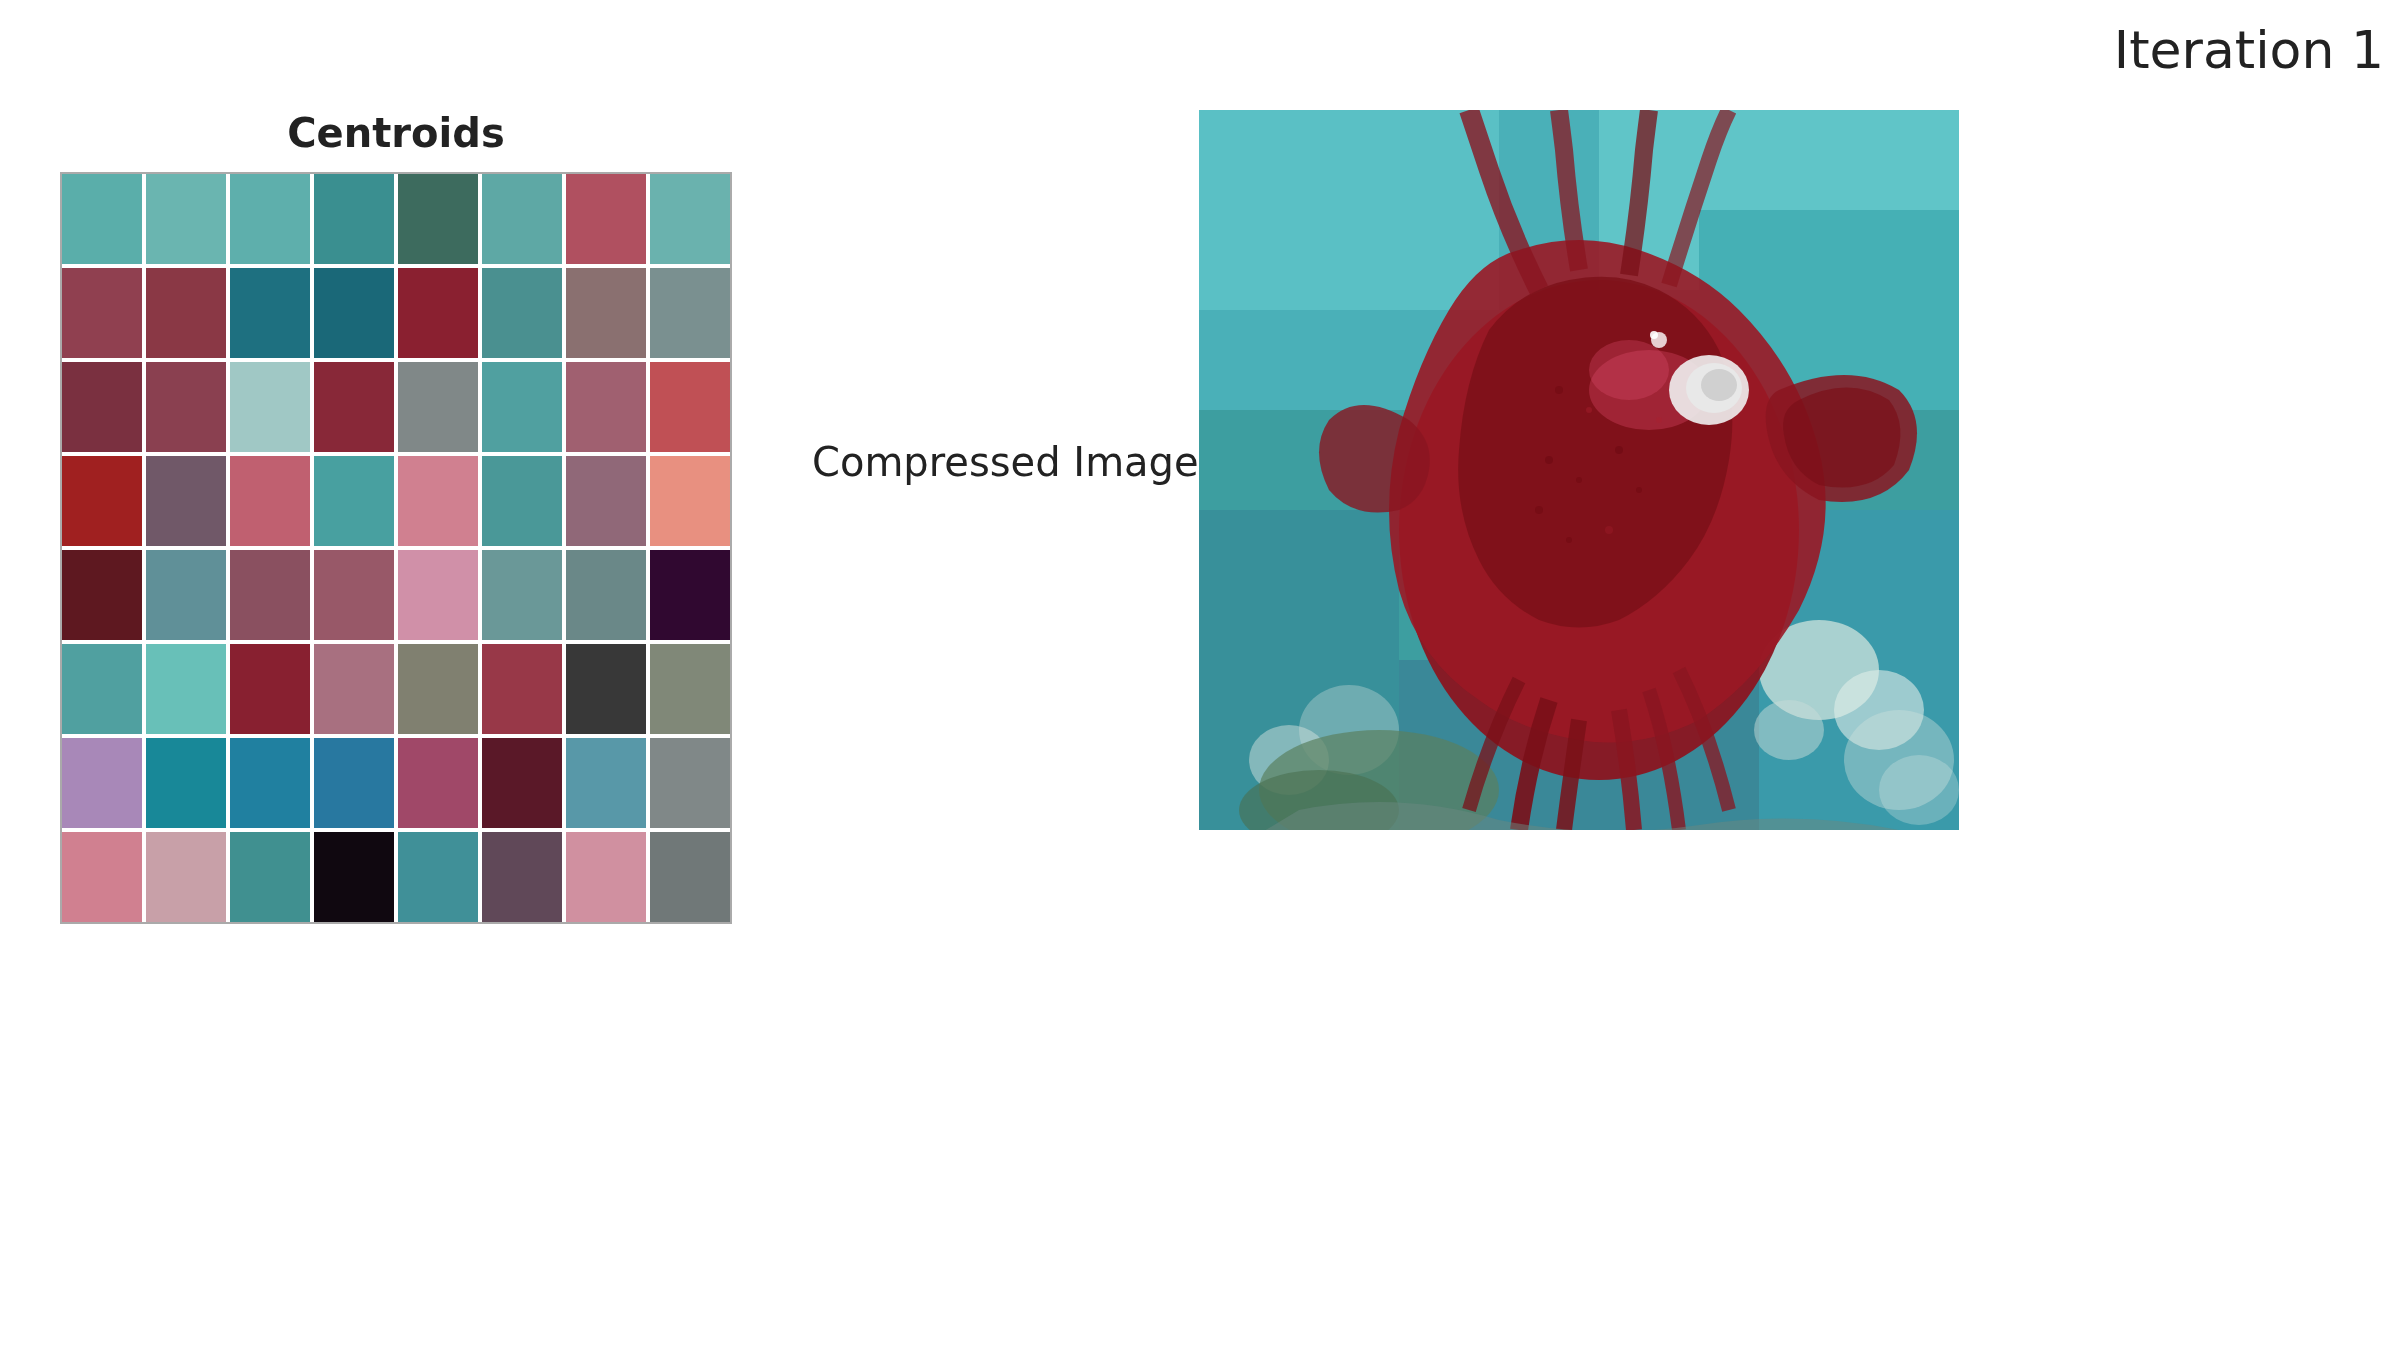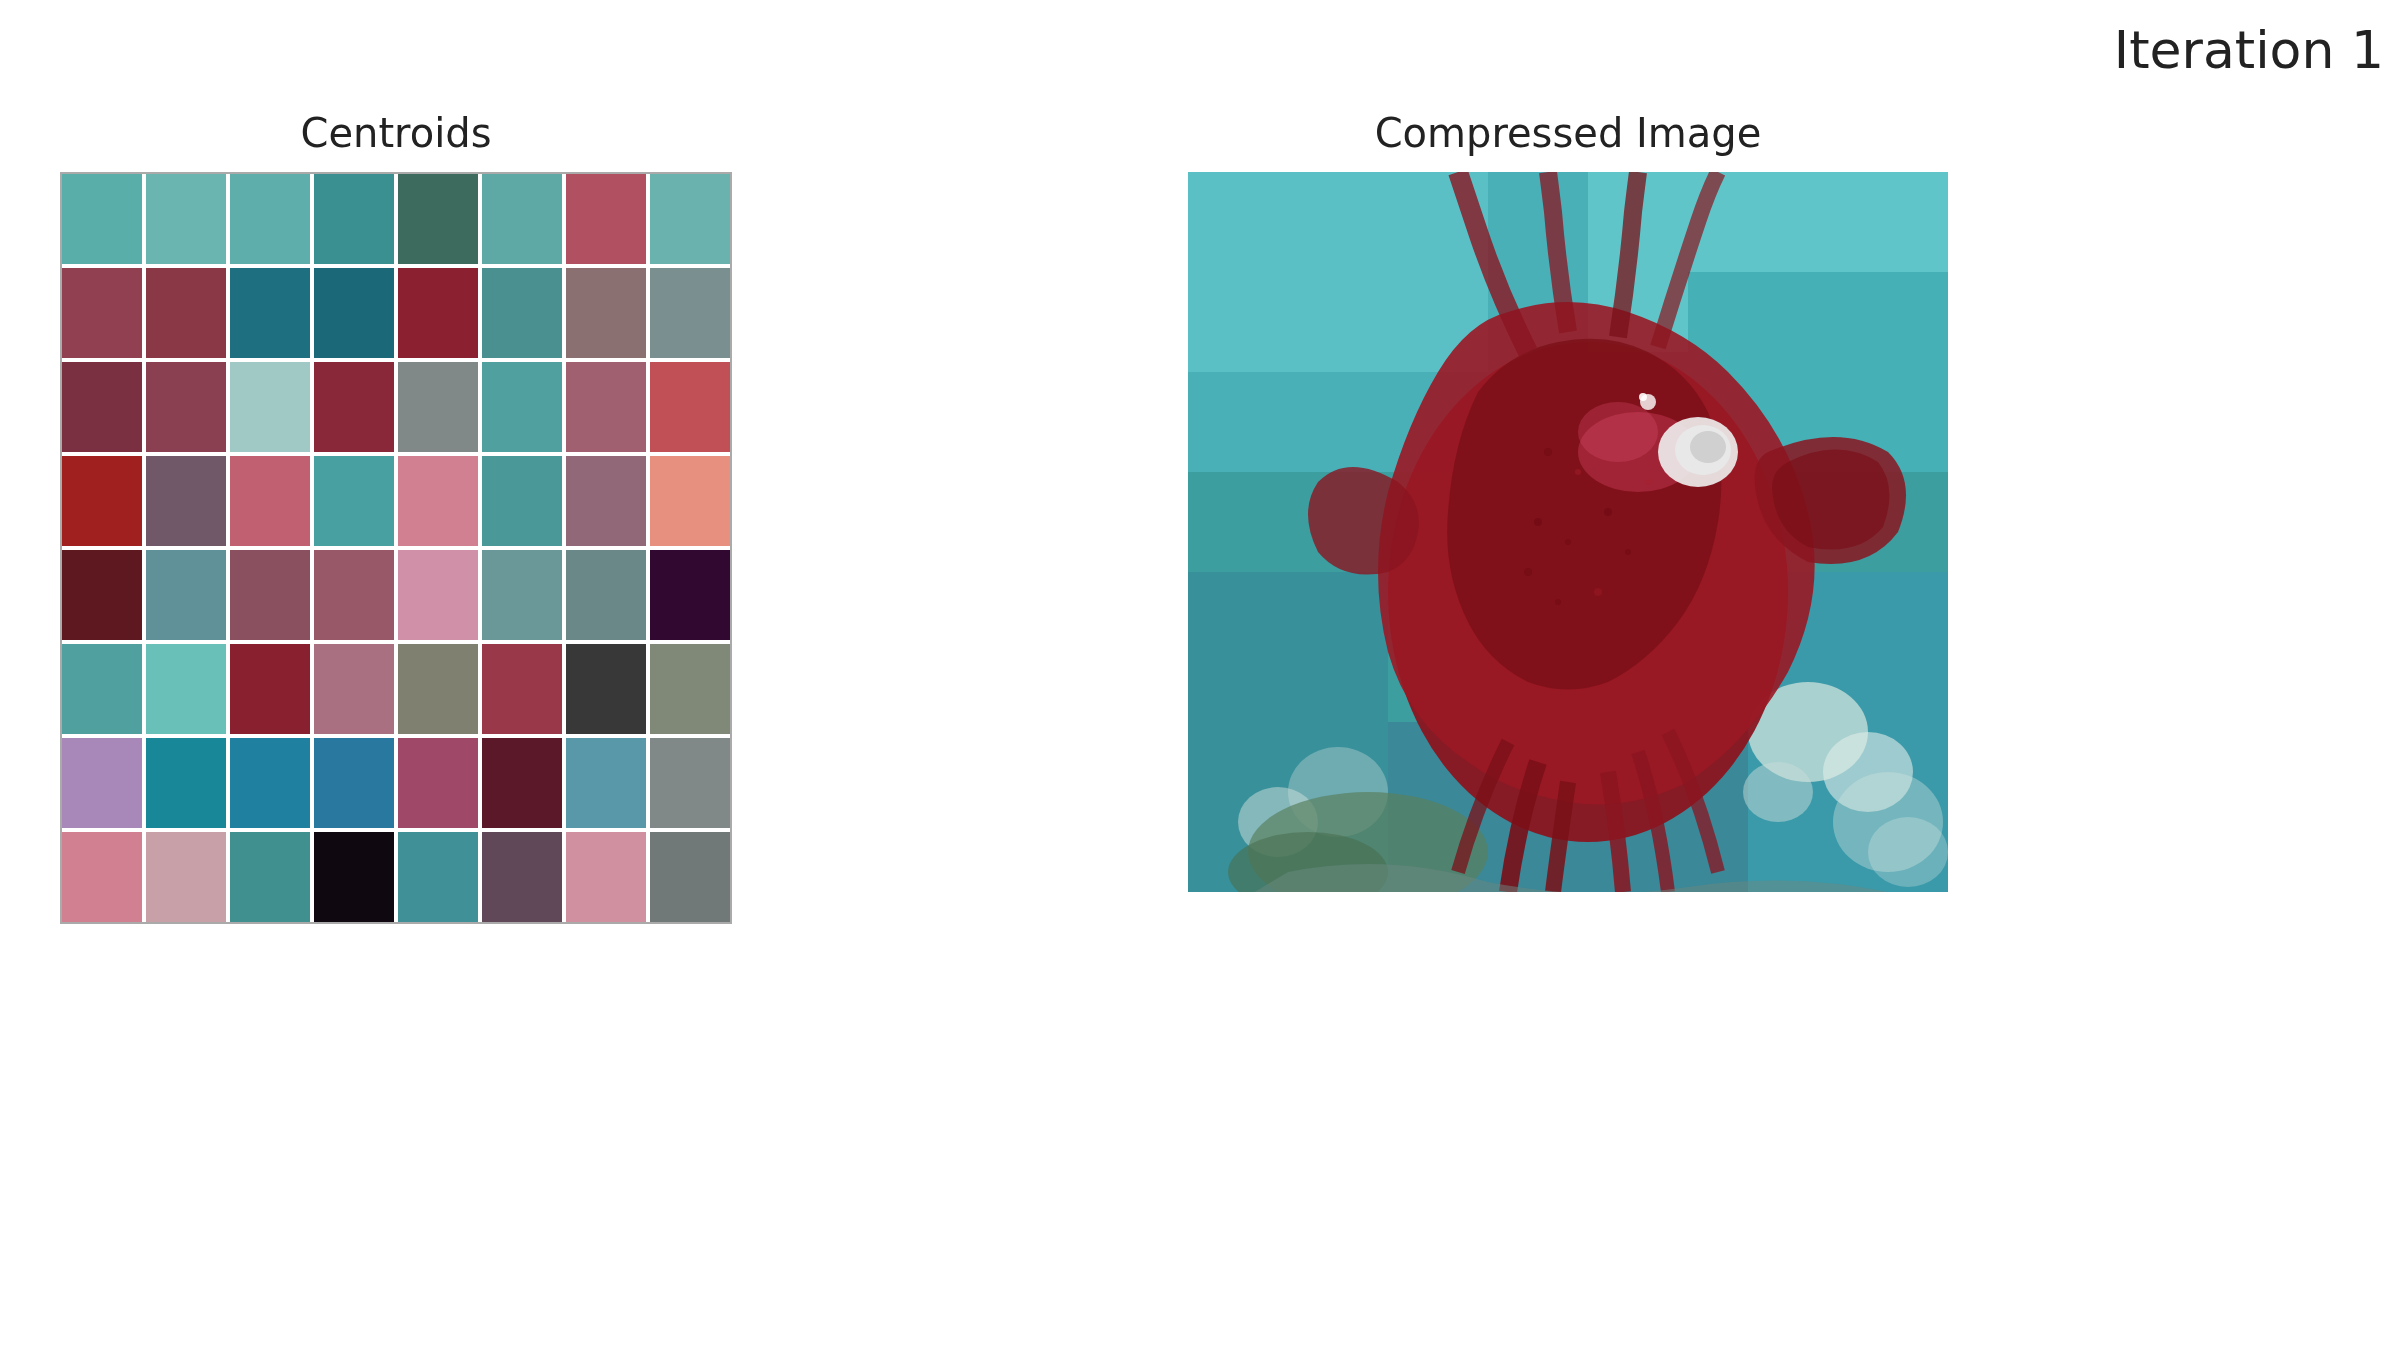--- a/index.html
+++ b/index.html
@@ -31,21 +31,21 @@
 
     .left-panel {
       display: flex;
       flex-direction: column;
       align-items: center;
       margin-top: 20px;
     }
 
     .centroids-label {
       font-size: 40px;
-      font-weight: 400;
+      font-weight: 700;
       color: #222;
       margin-bottom: 16px;
       text-align: center;
     }
 
     .color-grid {
       display: grid;
       grid-template-columns: repeat(8, 80px);
       grid-template-rows: repeat(8, 90px);
       gap: 4px;
@@ -53,21 +53,21 @@
       padding: 0;
     }
 
     .color-cell {
       width: 80px;
       height: 90px;
     }
 
     .right-panel {
       display: flex;
-      flex-direction: column;
+      flex-direction: row;
       align-items: center;
       margin-top: 20px;
       flex: 1;
     }
 
     .compressed-label {
       font-size: 40px;
       font-weight: 400;
       color: #222;
       margin-bottom: 16px;

